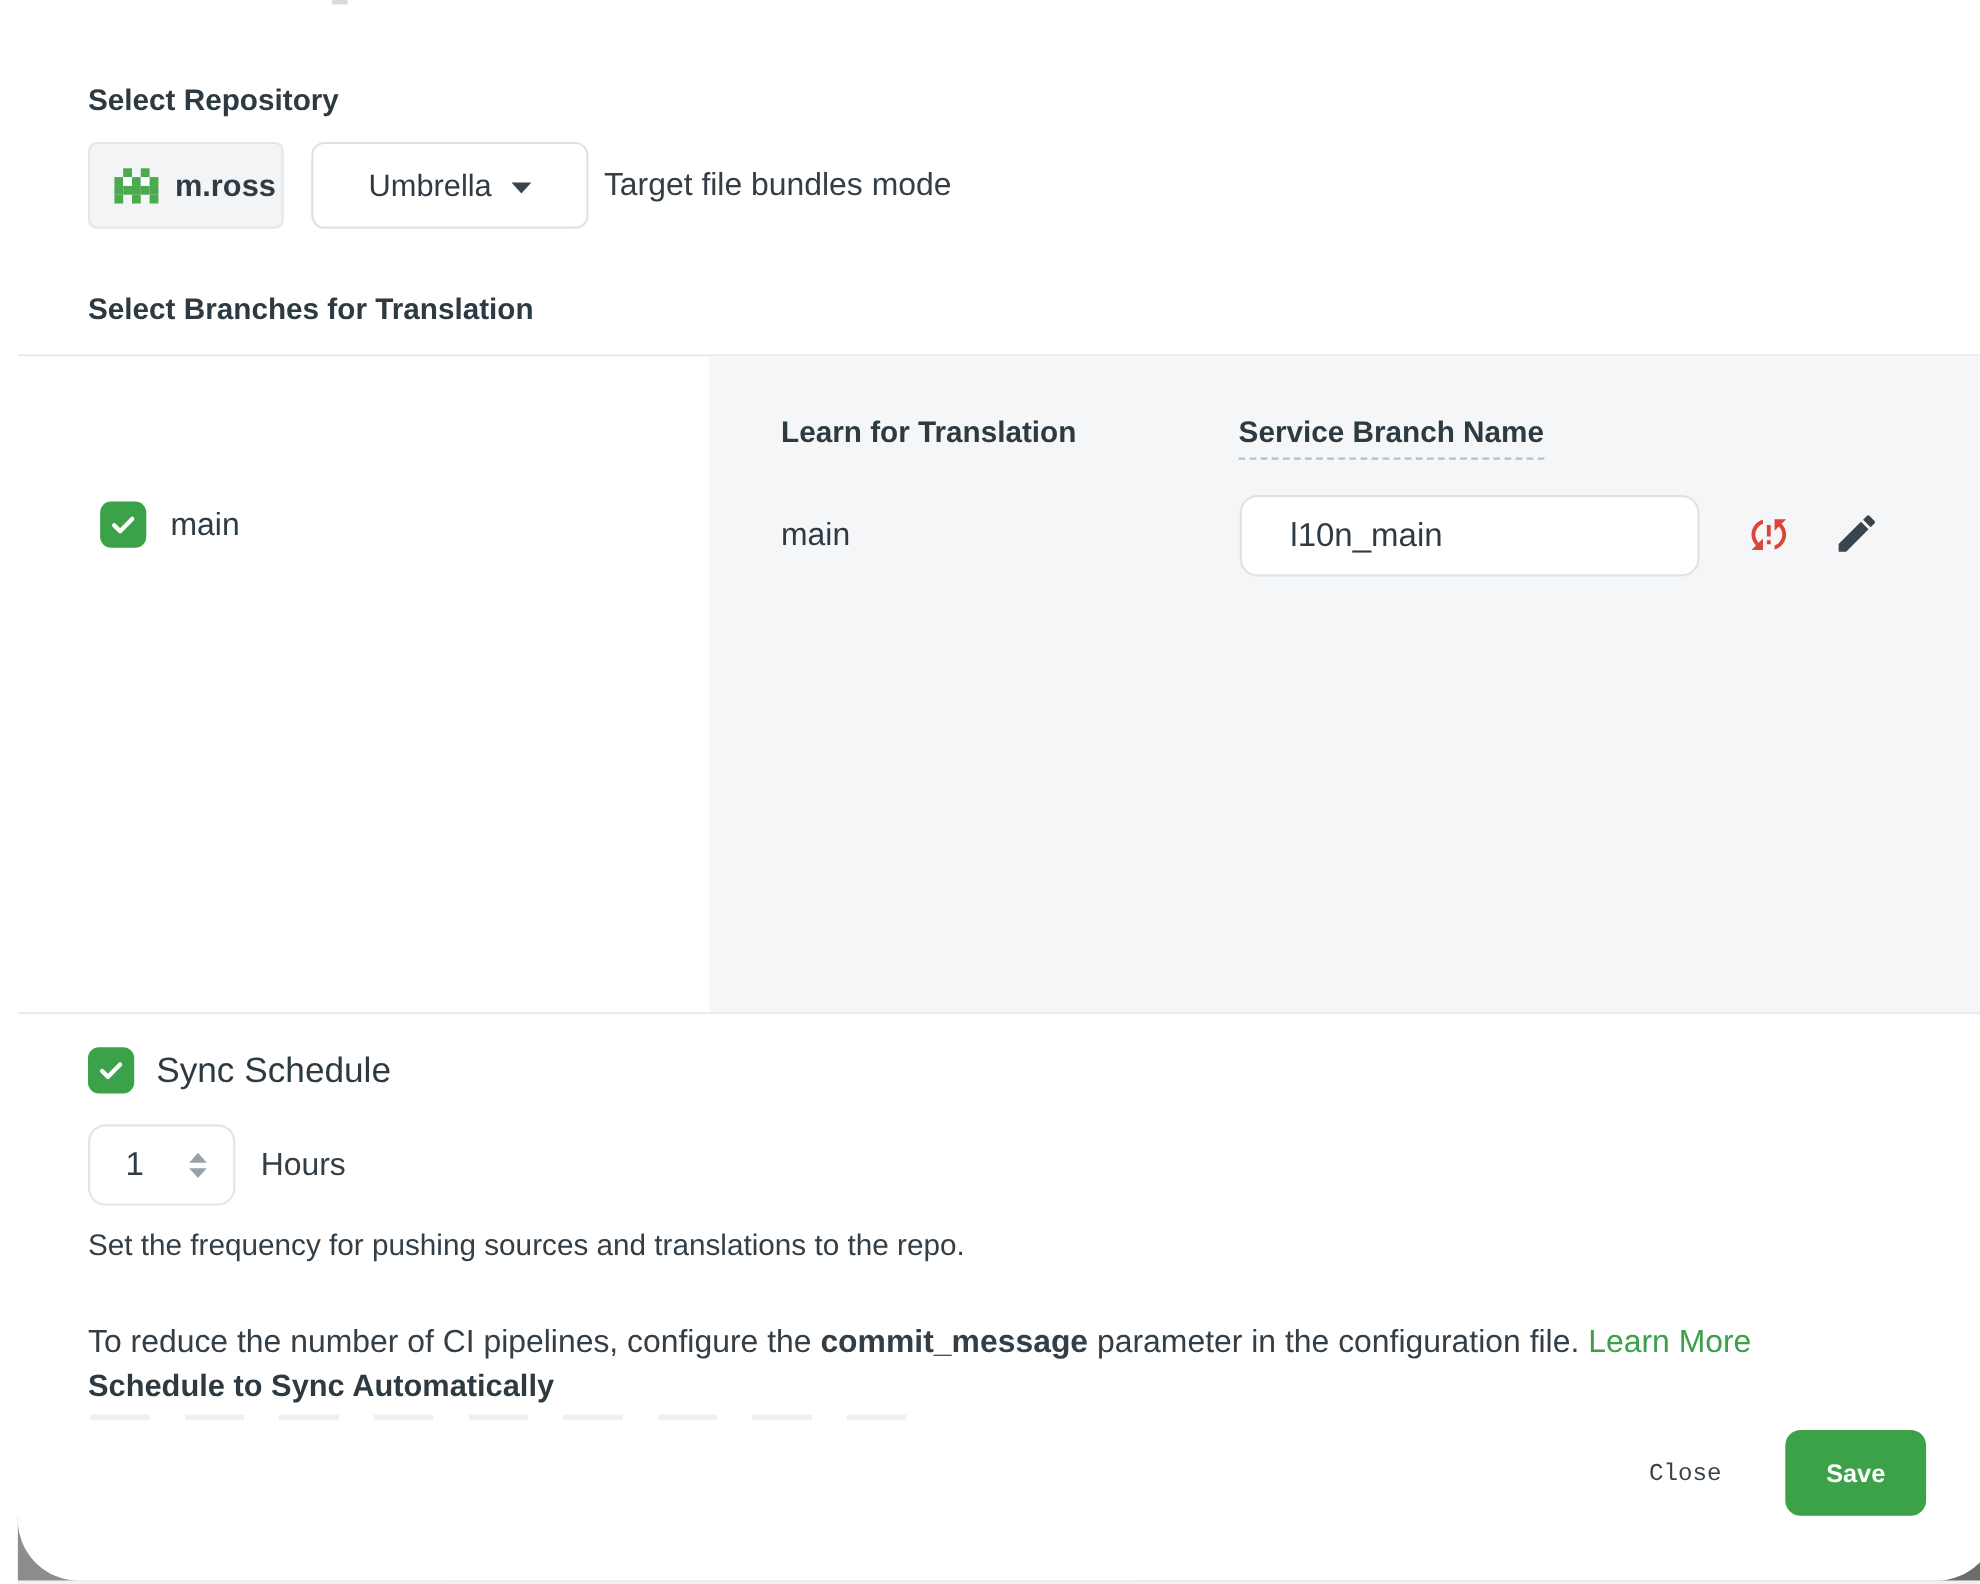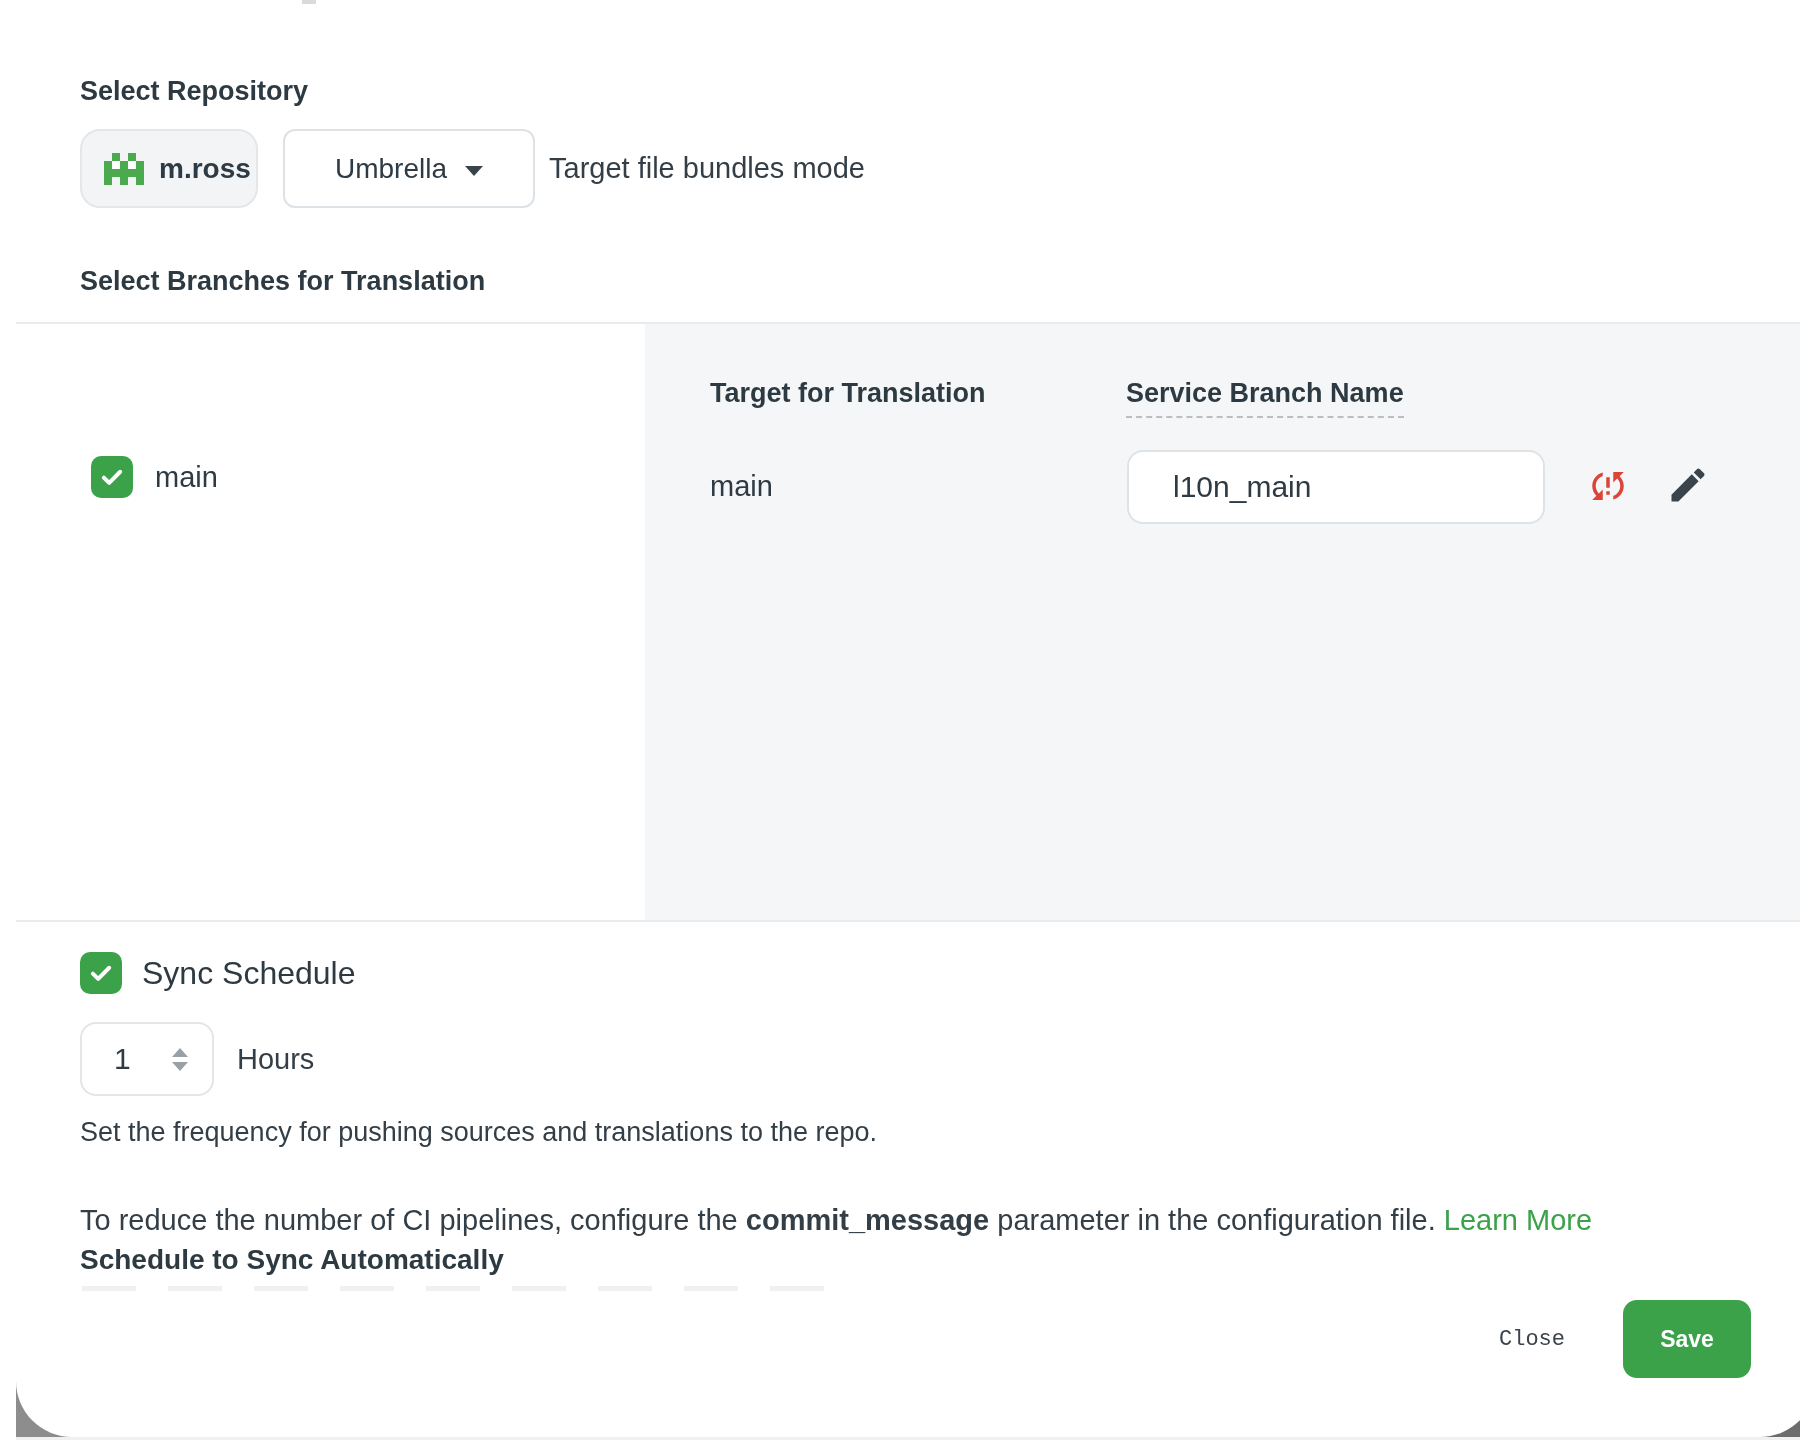--- a/index.html
+++ b/index.html
@@ -17,21 +17,21 @@
            border-radius:0 0 56px 56px; overflow:hidden; z-index:2; }
 
   .top-remnant { position:absolute; left:286px; top:0; width:14px; height:4px; background:#d9dadb; }
 
   .sec-title { position:absolute; left:64px; font-size:27px; font-weight:700; color:#2e3a42; }
   .t1 { top:76px; }
   .t2 { top:266px; }
 
   
   .chip { position:absolute; left:64px; top:129px; width:178px; height:79px;
-          background:#f3f4f6; border:2px solid #e4e7ea; border-radius:20px;
+          background:#f3f4f6; border:2px solid #e4e7ea; border-radius:8px;
           display:flex; align-items:center; padding-left:22px; gap:15px; cursor:pointer; }
   .chip-name { font-size:28px; font-weight:600; color:#2f3b44; }
 
   .identicon { display:grid; grid-template-columns:repeat(5,8px); grid-template-rows:repeat(4,8px); }
   .identicon .g { background:#4ba94e; }
   .identicon .w { background:#ffffff; }
   .identicon .t { background:transparent; }
 
   .dropdown { position:absolute; left:267px; top:129px; width:252px; height:79px;
               background:#ffffff; border:2px solid #dde2e6; border-radius:12px;
@@ -169,21 +169,21 @@
 
     <div class="branch-option">
       <span class="checkbox">
         <svg width="28" height="28" viewBox="0 0 24 24">
           <path d="M5 12.5l4.6 4.6L19 7.5" fill="none" stroke="#ffffff" stroke-width="3.4" stroke-linecap="round" stroke-linejoin="round"></path>
         </svg>
       </span>
       <span class="branch-option-label">main</span>
     </div>
 
-    <div class="col-head col-head-1">Target for Translation</div>
+    <div class="col-head col-head-1">Learn for Translation</div>
     <div class="col-head col-head-2">Service Branch Name</div>
 
     <div class="row-branch-label">main</div>
 
     <input class="service-input" type="text" value="l10n_main" style="">
 
     <button class="icon-btn sync-problem-btn">
       <svg width="42" height="42" viewBox="0 0 24 24">
         <path fill="#dc4437" d="M3 12c0 2.21.91 4.2 2.36 5.64L3 20h6v-6l-2.24 2.24C5.68 15.15 5 13.66 5 12c0-2.61 1.67-4.83 4-5.65V4.26C5.55 5.15 3 8.27 3 12zm8 5h2v-2h-2v2zM21 4h-6v6l2.24-2.24C18.32 8.85 19 10.34 19 12c0 2.61-1.67 4.83-4 5.65v2.09c3.45-.89 6-4.01 6-7.74 0-2.21-.91-4.2-2.36-5.64L21 4zm-10 9h2V7h-2v6z"></path>
       </svg>

